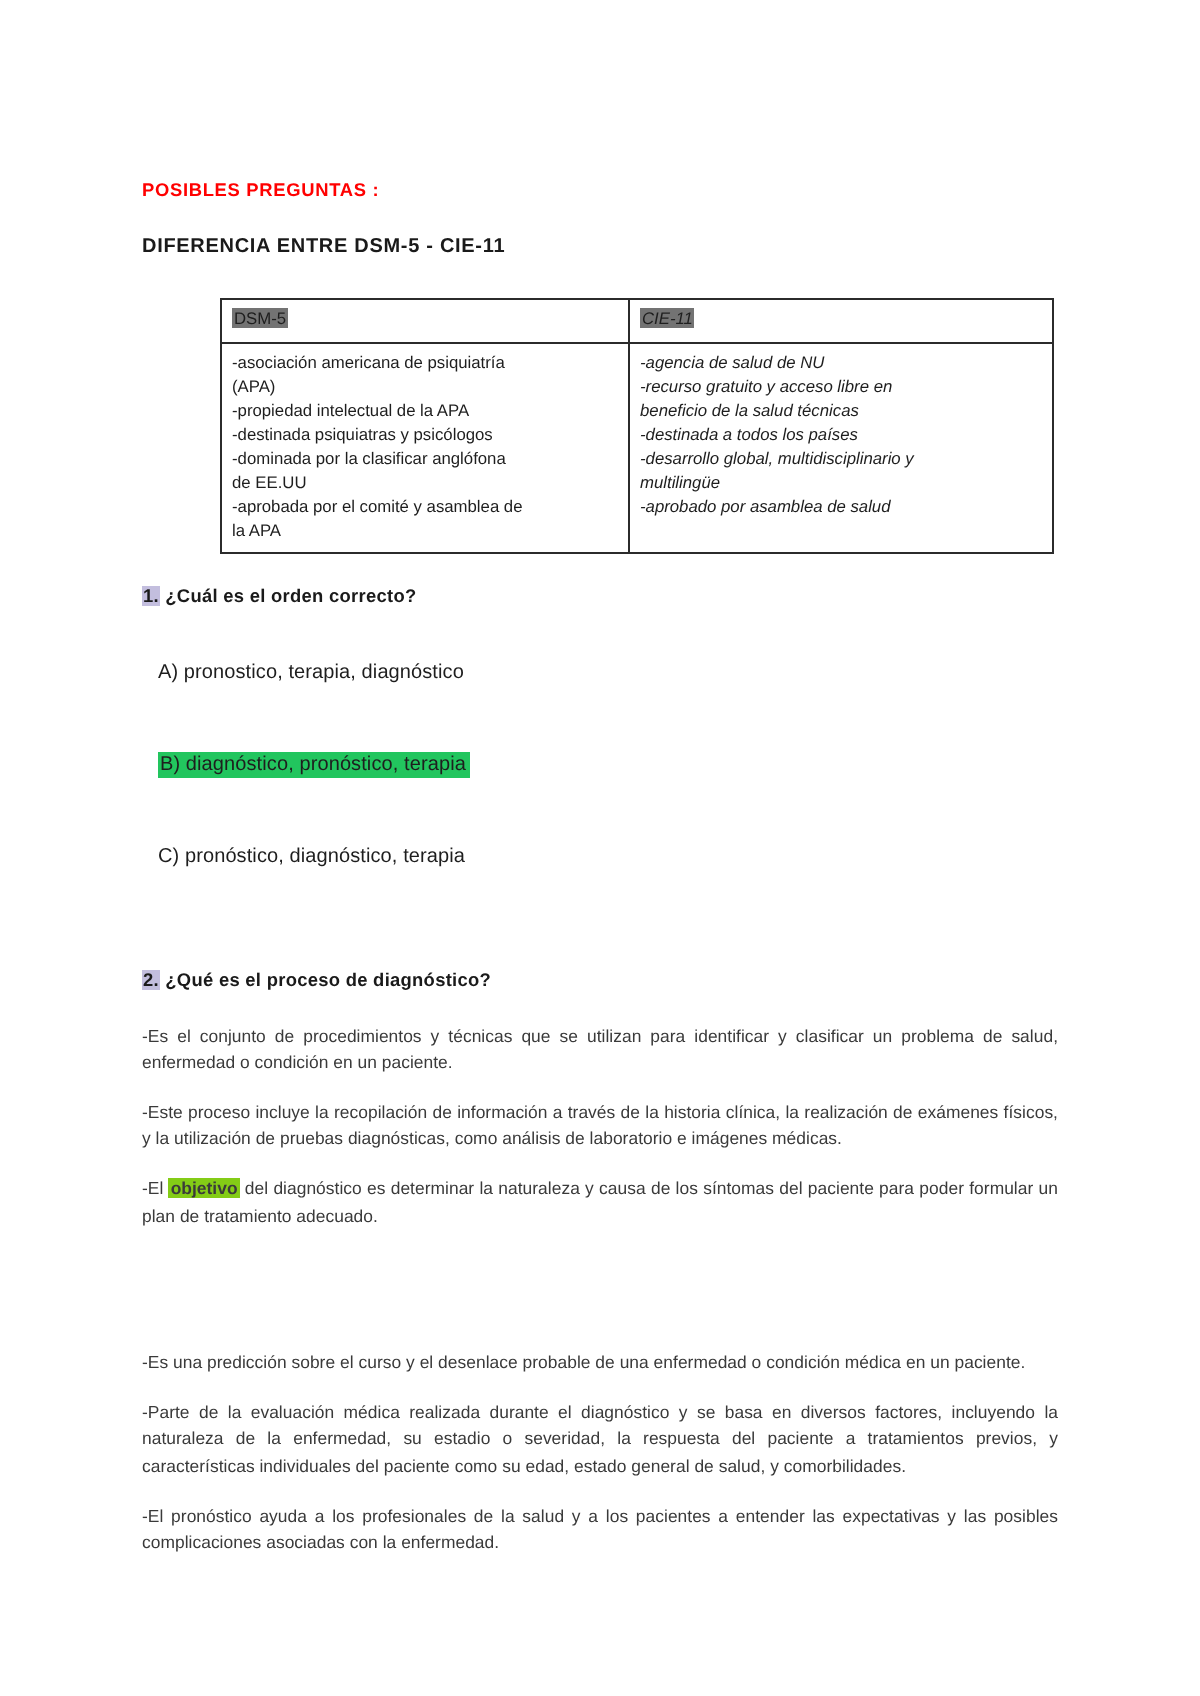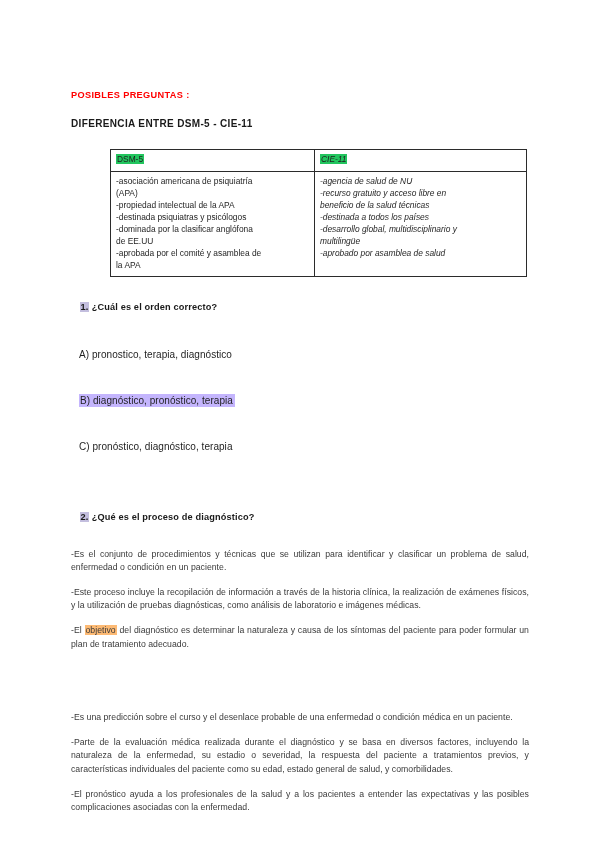--- a/index.html
+++ b/index.html
@@ -66,67 +66,68 @@
     padding: 4px 5px 5px 5px;
     font-family: "Liberation Sans", sans-serif;
     font-size: 8.4px;
     line-height: 1.42;
     color: #1e1e1e;
   }
   .cmp-table td.col-a { width: 204px; }
   .cmp-table td.col-b { width: 212px; font-style: italic; }
   .hdr-cell { height: 22px; }
   .hl-blue {
-    background: #22c55e;
+    background: #737373;
     padding: 0 1px;
     text-align: center;
   }
   .cell-lines > span { display: block; }
 
   
   .q-head {
     font-family: "Liberation Sans", sans-serif;
     font-weight: bold;
     font-size: 9.2px;
     color: #1a1a1a;
     letter-spacing: 0.15px;
-    margin: 9px;
+    margin: 0;
     line-height: 1.2;
   }
   .hl-lav {
     background: #c3bede;
     padding: 0 0.5px;
   }
 
   .opt {
     font-family: "Liberation Sans", sans-serif;
     font-size: 10px;
     color: #1e1e1e;
     margin: 8px;
     line-height: 1.2;
     letter-spacing: 0.05px;
   }
   .opt .hl-pink {
-    background: #c4b5fd;
+    background: #22c55e;
     padding: 1px 2px 1px 1px;
   }
 
   
   .body-p {
     font-family: "Liberation Sans", sans-serif;
     font-size: 8.7px;
     line-height: 1.52;
     color: #3a3a3a;
     text-align: justify;
     margin: 0;
     letter-spacing: 0.02px;
   }
   .hl-yellow {
-    background: #fdba74;
+    background: #84cc16;
     padding: 0 1px;
+    font-weight: bold;
   }
   .sp-12 { height: 12px; }
   .sp-14 { height: 14px; }
   .sp-16 { height: 16px; }
   .sp-18 { height: 18px; }
   .sp-28 { height: 28px; }
 </style>
 </head>
 <body>
 

